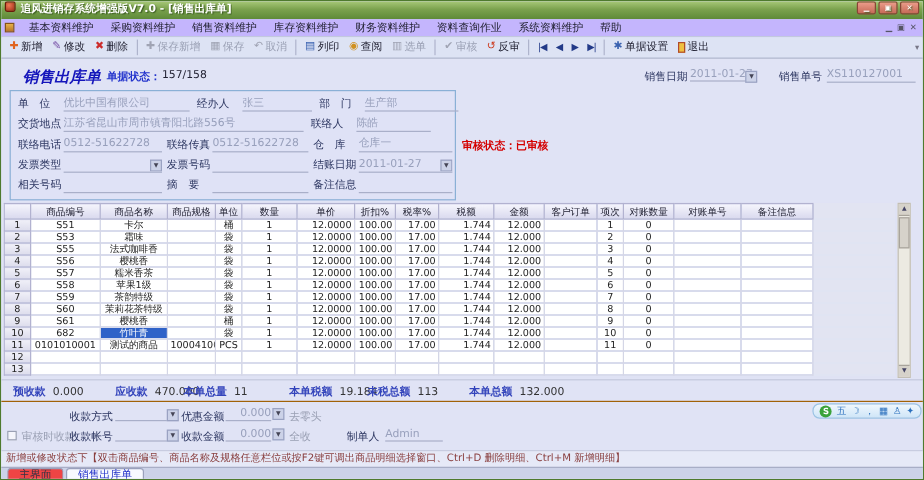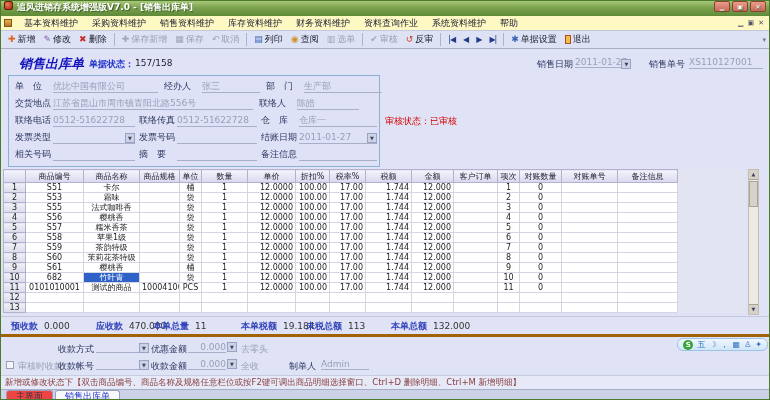--- a/index.html
+++ b/index.html
@@ -13,21 +13,21 @@
               display:flex; align-items:flex-start; padding:0 3px; color:#fff; font-size:9px;
               font-weight:bold; text-shadow:1px 1px 1px #3a5a20; }
   .app-ico { width:9px; height:9px; border-radius:2px; margin-right:4px; flex:none;
              background:radial-gradient(circle at 35% 35%, #ef7a55, #9c2a14); border:1px solid #6a1a0a; }
   .title-text { white-space:nowrap; overflow:hidden; }
   .win-btns { margin-left:auto; display:flex; gap:2px; }
   .wbtn { width:16px; height:11px; background:linear-gradient(#eb9c8a,#c66a58); border:1px solid #8a4436;
           border-radius:2px; color:#fff; font-size:6px; line-height:10px; text-align:center; font-weight:normal; }
 
   
-  .menubar { height:15px; background:#fef9c3; border-bottom:1px solid #c2c8de; display:flex;
+  .menubar { height:15px; background:#c4b5fd; border-bottom:1px solid #c2c8de; display:flex;
              align-items:center; padding:0 3px; font-size:9px; color:#223; }
   .mdoc-ico { width:8px; height:8px; background:linear-gradient(#e8b24a,#b8762a); border:1px solid #86541a; margin-right:5px; flex:none; }
   .menu-item { padding:0 7px; white-space:nowrap; }
   .mdi { margin-left:auto; display:flex; gap:4px; color:#556; font-size:7px; padding-right:2px; }
   .mdi span { line-height:12px; }
 
   
   .toolbar { height:18px; background:#dde3f4; border-bottom:1px solid #a9afc7; display:flex;
              align-items:center; padding:0 3px; font-size:9px; color:#223; }
   .tbtn { display:flex; align-items:center; gap:2px; padding:1px 4px; border-radius:2px; white-space:nowrap; }
@@ -54,21 +54,21 @@
                 border:1px solid #8ab0d6; background:#dfe2f6; padding:4px 0 0 6px; }
   .fp-row { display:flex; align-items:flex-start; height:17px; }
   .flabel { width:38px; flex:none; color:#2b3560; white-space:nowrap; }
   .ffield { border-bottom:1px solid #a9afc9; color:#98a0bc; height:13px; overflow:hidden;
             white-space:nowrap; flex:none; line-height:13px; }
   .w58{width:58px} .w62{width:62px} .w78{width:78px} .w80{width:80px} .w82{width:82px}
   .w105{width:105px} .w200{width:200px}
   .combo { position:relative; padding-right:4px; }
   .dd { position:absolute; right:0; top:2px; width:10px; height:10px; background:#ccd2e8;
         border:1px solid #9aa2c2; font-size:5px; line-height:9px; text-align:center; color:#445; }
-  .audit { position:absolute; left:384px; top:66px; color:#d40000; font-weight:normal; }
+  .audit { position:absolute; left:384px; top:66px; color:#d40000; font-weight:bold; }
 
   
   .grid-area { position:absolute; left:2px; top:120px; width:756px; height:146px; background:#dfe2f4; }
   .grid-scroll { position:absolute; left:0; top:0; right:11px; bottom:0; overflow:hidden; }
   table.grid { border-collapse:collapse; table-layout:fixed; font-size:8px; color:#222; }
   table.grid th { background:linear-gradient(#f4f4fc,#d9d9ee); border:1px solid #b2b2d0; height:13px;
                   font-weight:normal; color:#223; padding:0 1px; white-space:nowrap; overflow:hidden; }
   table.grid td { border:1px solid #d4d6e6; background:#fff; height:10px; line-height:9px;
                   padding:0 2px; white-space:nowrap; overflow:hidden; }
   table.grid td.rownum { background:linear-gradient(#f0f0f8,#dcdcec); border-color:#b2b2d0; text-align:center; }
@@ -82,21 +82,21 @@
   .sb-thumb { position:absolute; top:11px; left:0; right:0; height:26px; background:#d6d2ca;
               border:1px solid #a8a49c; }
 
   
   .summary { position:absolute; left:0; top:267px; width:770px; height:17px; border-top:1px solid #c4c8dc; }
   .sum-item { position:absolute; top:3px; white-space:nowrap; }
   .sum-label { color:#3344bb; font-weight:bold; }
   .sum-value { color:#333; margin-left:6px; }
 
   
-  .payment { position:absolute; left:0; top:285px; width:770px; height:41px; border-top:3px solid #a16207; }
+  .payment { position:absolute; left:0; top:285px; width:770px; height:41px; border-top:1px solid #a16207; }
   .payment .abs { position:absolute; white-space:nowrap; }
   .pfield { border-bottom:1px solid #a9afc9; color:#98a0bc; height:12px; line-height:12px; }
   .pfield.num { text-align:right; }
   .spin { display:inline-block; width:10px; height:10px; background:#ccd2e8; border:1px solid #9aa2c2;
           font-size:5px; line-height:9px; text-align:center; color:#445; vertical-align:middle; }
   .gray { color:#9aa0b4; }
   .cb { display:inline-block; width:8px; height:8px; border:1px solid #9aa0b4; background:#f4f5fb; vertical-align:middle; }
 
   .ime { position:absolute; right:3px; top:1px; height:13px; display:flex; align-items:center; gap:4px;
          padding:0 5px; background:linear-gradient(#f0f7fd,#cfe5f7); border:1px solid #9cc4e4;

